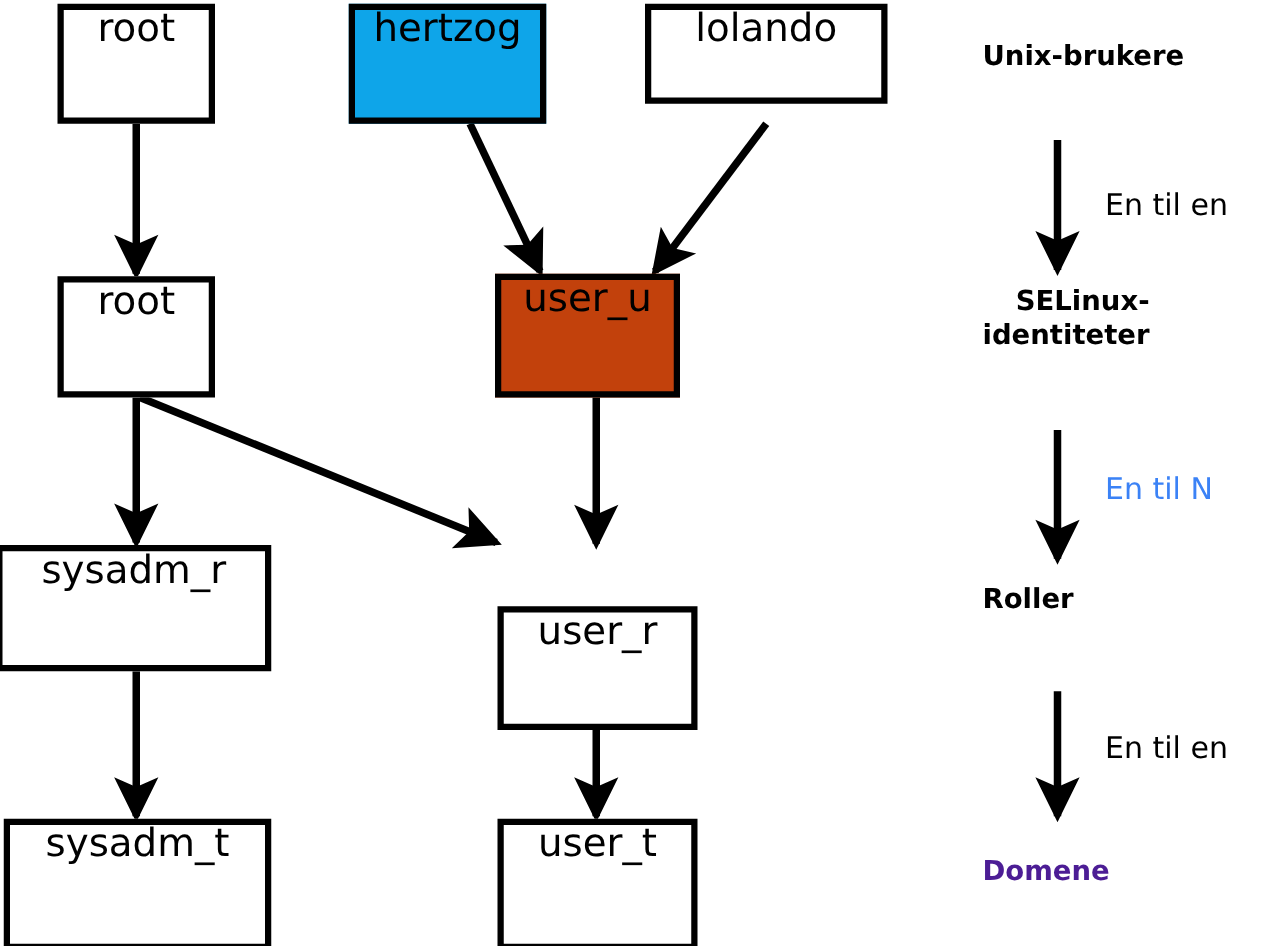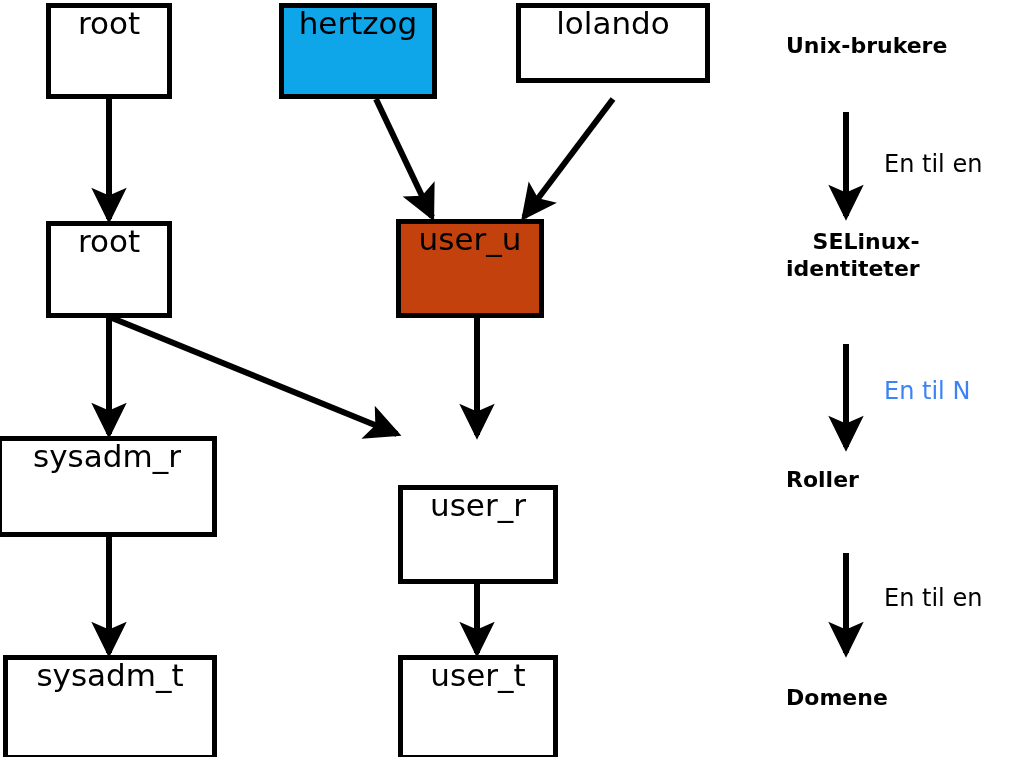--- a/index.html
+++ b/index.html
@@ -116,19 +116,19 @@
       </div>
       <div class="node" style="left: 398px; top: 655px; width: 160px; height: 105px; border-color: rgb(0, 0, 0); background: rgb(255, 255, 255); color: rgb(0, 0, 0);">
         <span>user_t</span>
       </div>
     </div>
   <div id="legend-layer">
       <div class="legend-label" style="left: 786px; top: 32px; color: rgb(0, 0, 0);">Unix-brukere</div>
       <div class="legend-label" style="left: 786px; top: 228px; color: rgb(0, 0, 0); text-align: right;">SELinux-
 identiteter</div>
       <div class="legend-label" style="left: 786px; top: 466px; color: rgb(0, 0, 0);">Roller</div>
-      <div class="legend-label" style="left: 786px; top: 684px; color: #000000;">Domene</div>
+      <div class="legend-label" style="left: 786px; top: 684px; color: #4c1d95;">Domene</div>
       <div class="legend-edge-label" style="left: 884px; top: 152px; color: rgb(0, 0, 0);">En til en</div>
       <div class="legend-edge-label" style="left: 884px; top: 379px; color: #3b82f6;">En til N</div>
       <div class="legend-edge-label" style="left: 884px; top: 586px; color: rgb(0, 0, 0);">En til en</div>
     </div>
 
 </div>
 
 </body></html>

